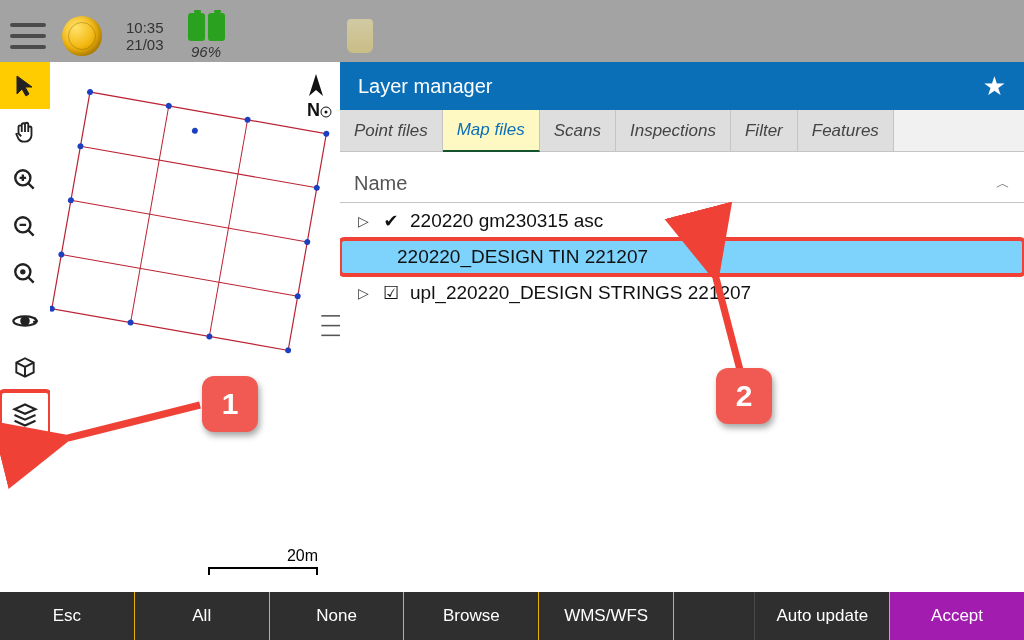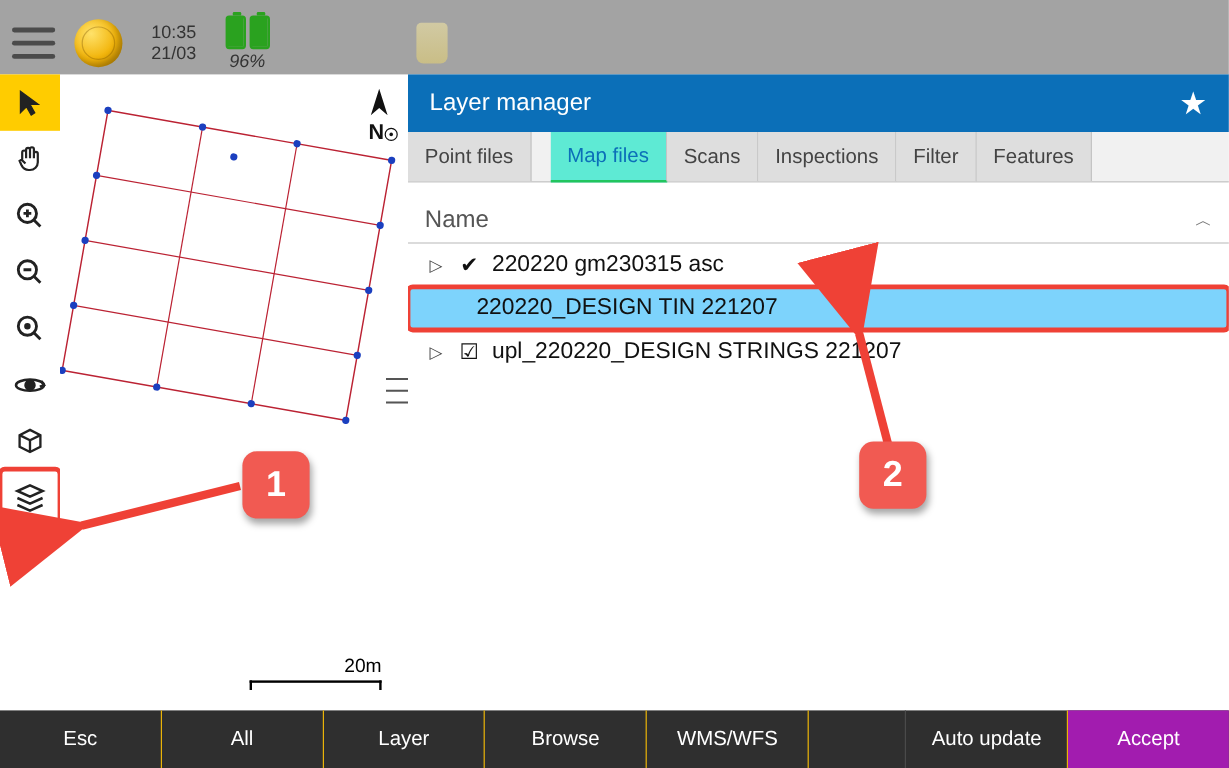--- a/index.html
+++ b/index.html
@@ -37,22 +37,22 @@
   .scalebar{position:absolute;right:22px;bottom:17px;font-size:16px;text-align:right;}
   .scalebar .bar{width:110px;border-top:2px solid #000;border-left:2px solid #000;border-right:2px solid #000;height:8px;margin-top:2px;}
   .grab{position:absolute;right:-8px;top:248px;writing-mode:vertical-rl;color:#555;letter-spacing:-4px;font-size:22px;}
 
   
   .panel{position:absolute;left:340px;top:62px;width:684px;height:530px;background:#fff;display:flex;flex-direction:column;}
   .panel-title{height:48px;background:#0b6fb8;color:#fff;display:flex;align-items:center;justify-content:space-between;padding:0 18px;font-size:20px;gap:24px;}
   .star{font-size:26px;}
 
   .tabs{display:flex;border-bottom:1px solid #c4c4c4;background:#f1f1f1;height:42px;font-size:17px;}
-  .tab{padding:0 14px;display:flex;align-items:center;color:#444;background:#dedede;border-right:1px solid #c4c4c4;cursor:pointer;}
-  .tab.sel{background:#5eead4;color:#0b6fb8;border-bottom:2px solid #22c55e;margin-bottom:-1px;margin-left:16px;}
+  .tab{padding:0 14px;display:flex;align-items:center;color:#444;background:#dedede;border-right:1px solid #c4c4c4;cursor:pointer;font-style:italic;}
+  .tab.sel{background:#fef9c3;color:#0b6fb8;border-bottom:2px solid #14532d;margin-bottom:-1px;}
 
   .col-head{height:38px;border-bottom:1px solid #c4c4c4;display:flex;align-items:center;padding:0 14px;font-size:20px;color:#555;justify-content:space-between;margin-top:13px;}
   .col-head .sort{font-size:14px;color:#777;}
 
   .rows{flex:1;overflow:auto;}
   .row{display:flex;align-items:center;height:36px;padding-left:18px;font-size:19px;color:#111;gap:10px;}
   .row .tri{font-size:14px;color:#444;width:14px;}
   .row .chk{font-size:18px;width:18px;text-align:center;}
   .row.sel-row{background:#7dd3fc;border:1px solid #7fa8c9;}
   .row.hl{position:relative;outline:4px solid #ef4136;outline-offset:-2px;border-radius:4px;padding-left:56px;}
@@ -222,21 +222,21 @@
       <span class="tri">▷</span>
       <span class="chk">☑</span>
       <span>upl_220220_DESIGN STRINGS 221207</span>
     </div>
   </div>
 </div>
 
 <div class="bottom">
   <div class="bbtn">Esc</div>
   <div class="bbtn">All</div>
-  <div class="bbtn">Layer</div>
+  <div class="bbtn">None</div>
   <div class="bbtn">Browse</div>
   <div class="bbtn">WMS/WFS</div>
   <div class="bbtn spacer"></div>
   <div class="bbtn">
       <span>Auto update</span>
     </div>
   <div class="bbtn accept">Accept</div>
 </div>
 
 <svg style="position:absolute;left:0;top:0;pointer-events:none" width="1024" height="640">

